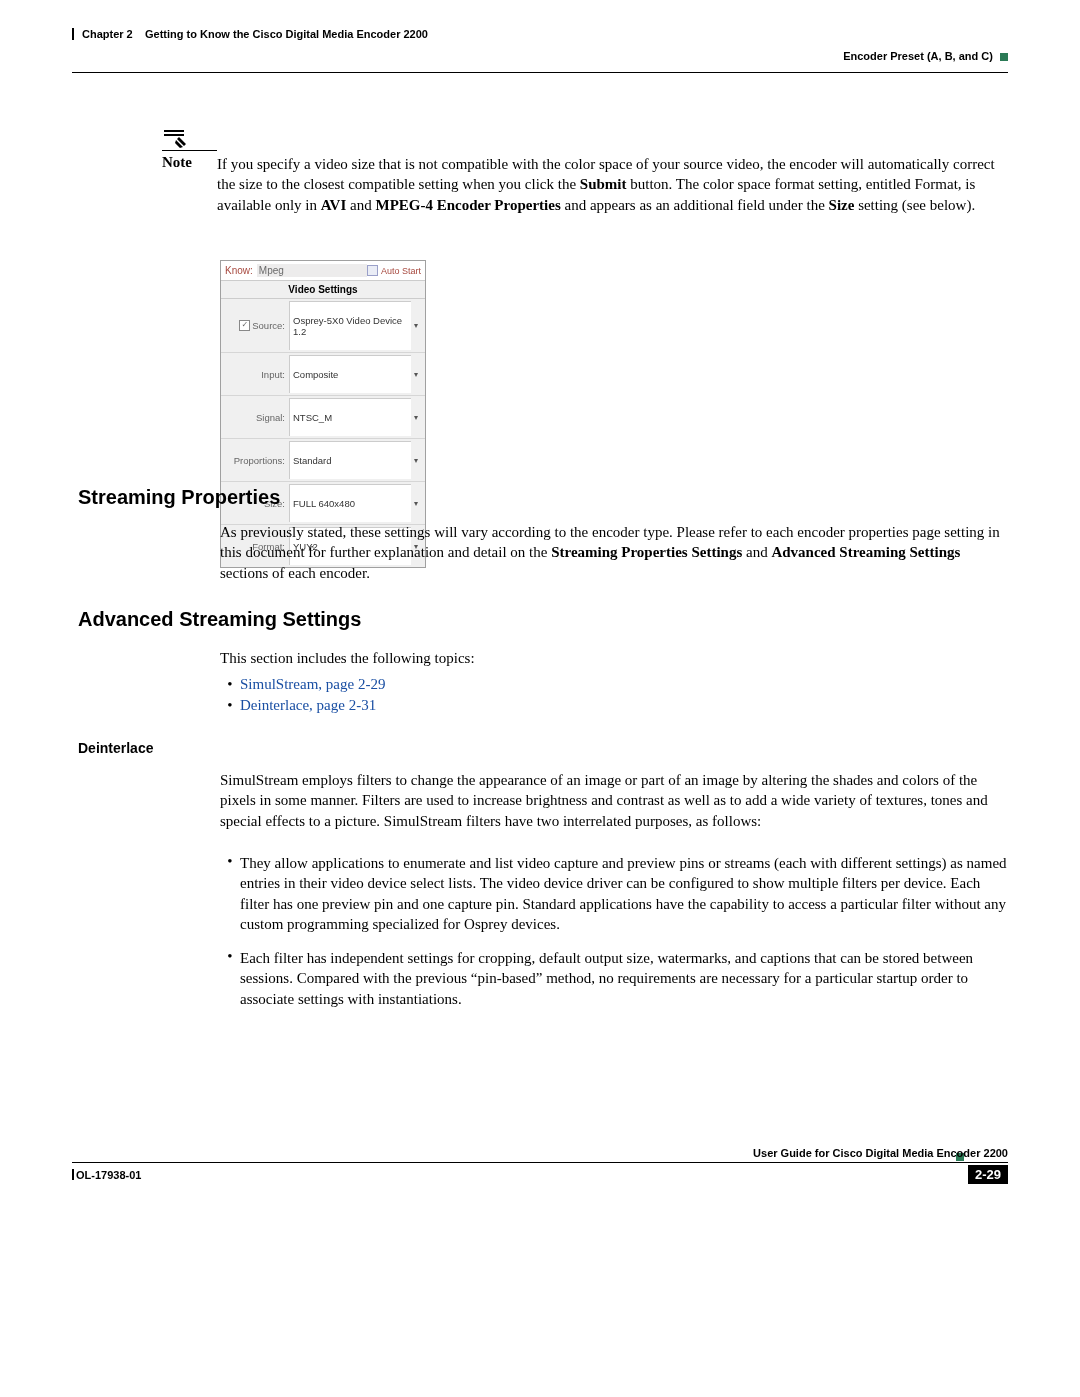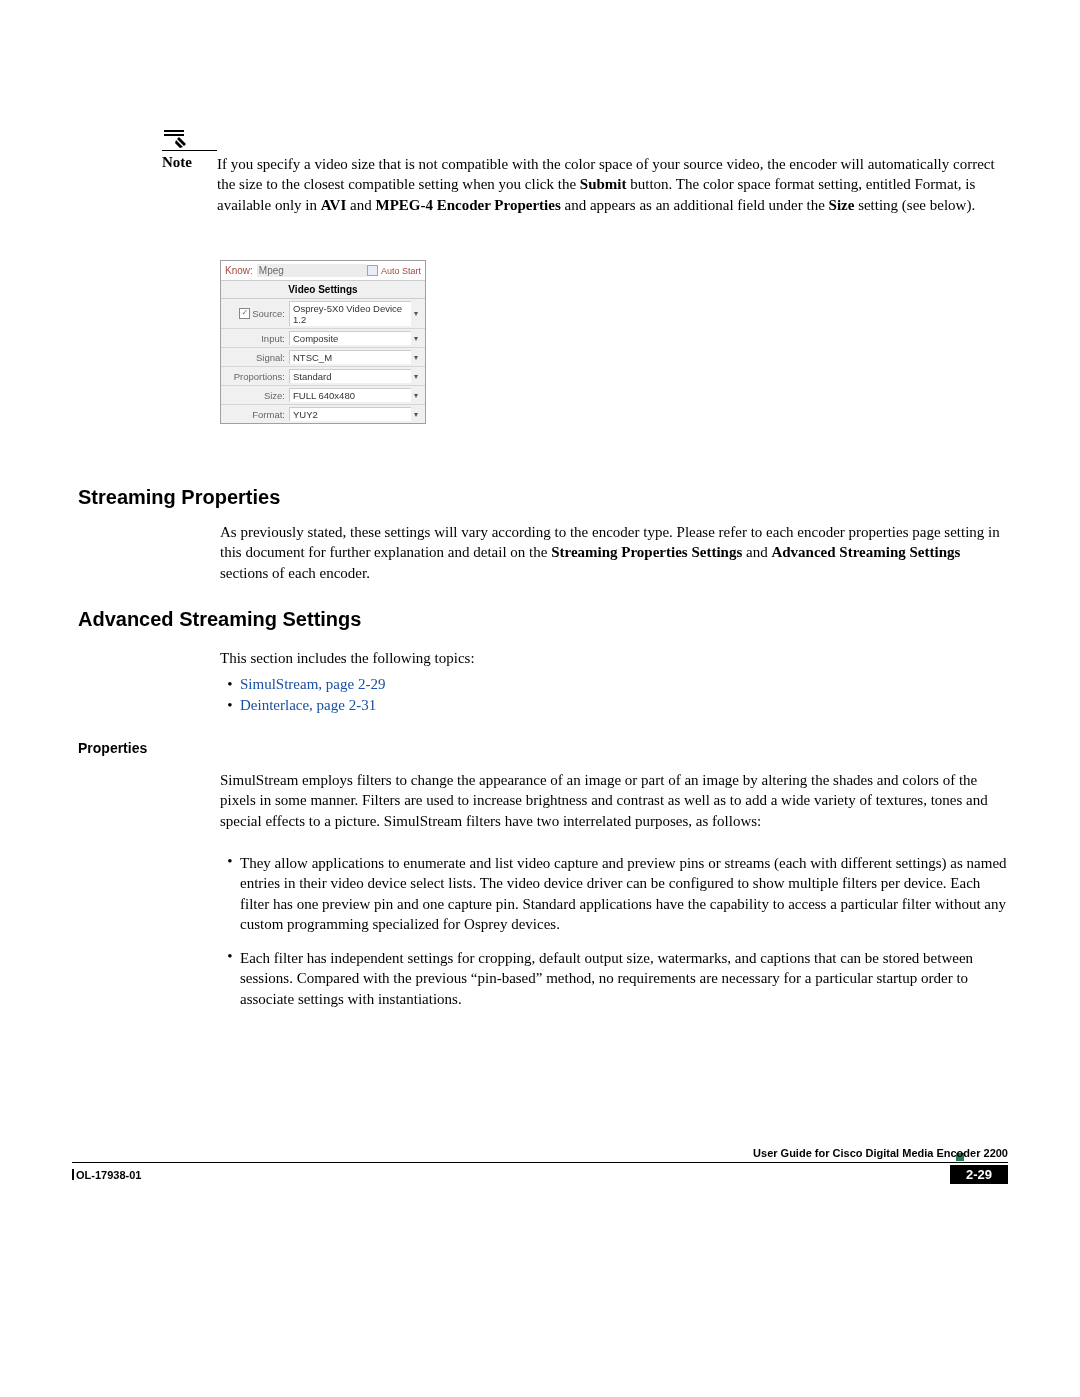--- a/index.html
+++ b/index.html
@@ -163,21 +163,21 @@
     border: 1px solid #888;
     background: #fff;
     margin-right: 2px;
     text-align: center;
     font-size: 8px;
     line-height: 8px;
   }
   .figure .fig-row .val {
     flex: 1;
     background: #fff;
-    padding: 1px 3px;
+    padding: 13px 3px;
     font-size: 9.5px;
     color: #333;
     border-top: 1px solid #ccc;
     border-left: 1px solid #ccc;
   }
   .figure .fig-row .dd {
     width: 10px;
     text-align: center;
     color: #555;
     font-size: 8px;
@@ -277,39 +277,49 @@
     left: 4px;
     top: 6px;
     font-weight: bold;
   }
   .footer .page-num {
     position: absolute;
     right: 0;
     top: 2px;
     background: #000;
     color: #fff;
-    padding: 2px 16px;
+    padding: 2px 7px;
     font-weight: bold;
     font-size: 13px;
   }
   .footer .sq2 {
     position: absolute;
     right: 44px;
     top: -10px;
     width: 8px;
     height: 8px;
     background: #2b7a56;
   }
   b { font-weight: bold; }
 </style>
 </head>
 <body>
 
 <div class="page">
 
+  <div class="header">
+    <div class="left-bar"></div>
+    <div class="chapter-line">
+      <span>Chapter 2</span>&nbsp;&nbsp;&nbsp;&nbsp;<span>Getting to Know the Cisco Digital Media Encoder 2200</span>
+    </div>
+    <div class="section-line">
+      <span>Encoder Preset (A, B, and C)</span>
+      <span class="sq"></span>
+    </div>
+  </div>
 
   <div class="note-block">
     <div class="note-icon">
       <svg width="26" height="22" viewBox="0 0 26 22">
         <path d="M2 2 L22 2 L22 4 L2 4 Z M2 6 L22 6 L22 8 L2 8 Z M17 9 L24 16 L22 18 L15 11 Z M14 12 L21 19 L18 20 L13 15 Z" fill="#000"></path>
       </svg>
     </div>
     <div class="note-rule"></div>
     <div class="note-label-row">
       <div class="note-label">Note</div>
@@ -378,21 +388,21 @@
     <div class="bi">
       <span class="dot">•</span>
       <span class="link">SimulStream, page 2-29</span>
     </div>
     <div class="bi">
       <span class="dot">•</span>
       <span class="link">Deinterlace, page 2-31</span>
     </div>
   </div>
 
-  <div class="h3">Properties</div>
+  <div class="h3">Deinterlace</div>
   <div class="para ss-body">SimulStream employs filters to change the appearance of an image or part of an image by altering the shades and colors of the pixels in some manner. Filters are used to increase brightness and contrast as well as to add a wide variety of textures, tones and special effects to a picture. SimulStream filters have two interrelated purposes, as follows:</div>
   <div class="ss-bullets">
     <div class="bi">
       <span class="dot">•</span>
       <span class="txt">They allow applications to enumerate and list video capture and preview pins or streams (each with different settings) as named entries in their video device select lists. The video device driver can be configured to show multiple filters per device. Each filter has one preview pin and one capture pin. Standard applications have the capability to access a particular filter without any custom programming specialized for Osprey devices.</span>
     </div>
     <div class="bi">
       <span class="dot">•</span>
       <span class="txt">Each filter has independent settings for cropping, default output size, watermarks, and captions that can be stored between sessions. Compared with the previous “pin-based” method, no requirements are necessary for a particular startup order to associate settings with instantiations.</span>
     </div>

